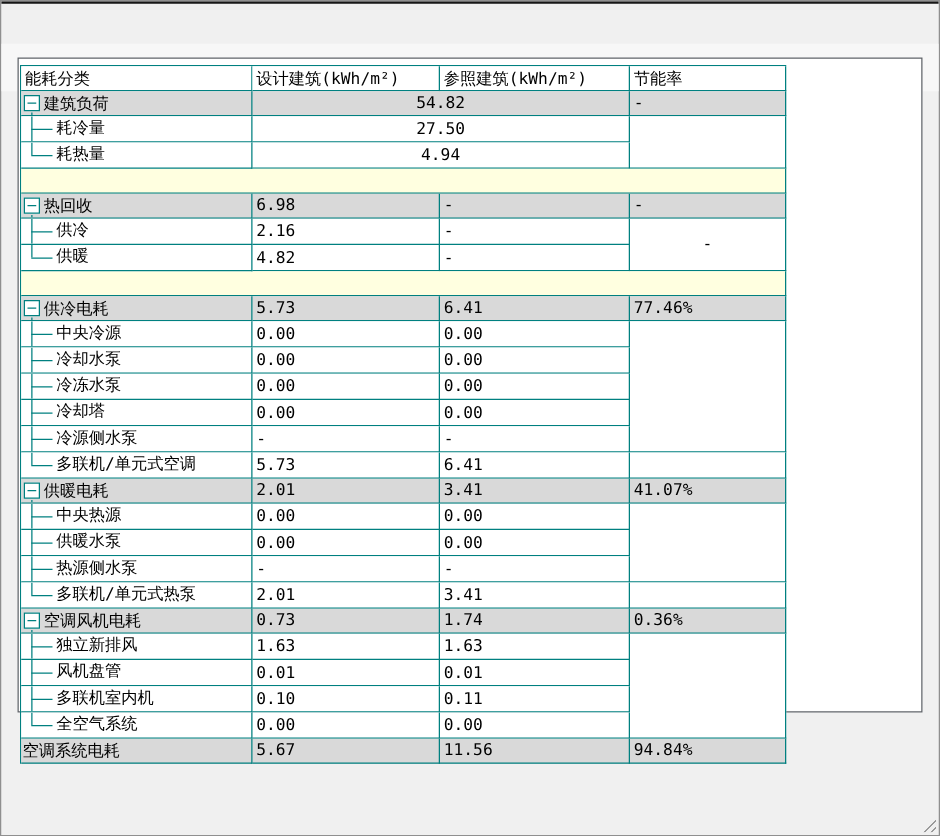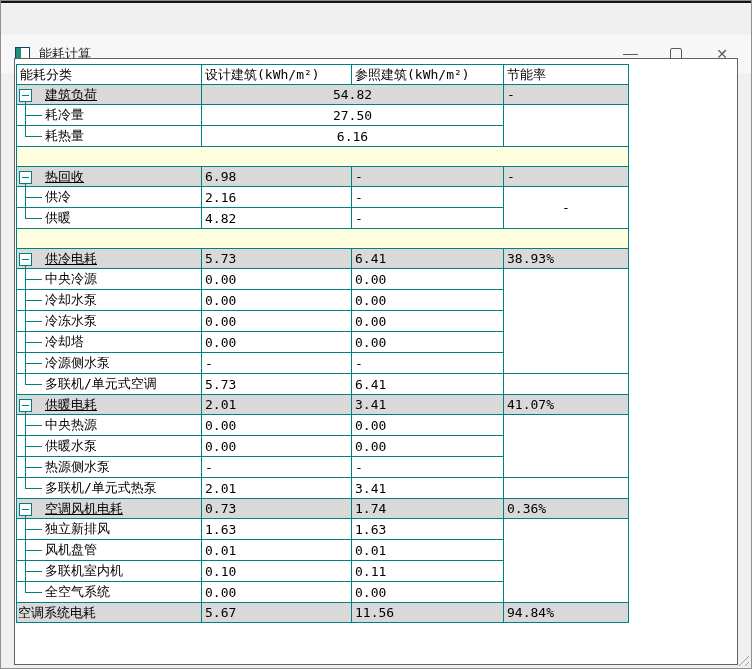--- a/index.html
+++ b/index.html
@@ -20,21 +20,21 @@
     flex:0 0 auto;
   }
   .wtitle { margin-left:9px; font-size:13px; color:#1f1f1f; }
   .controls { position:absolute; right:6px; top:0; height:38px; display:flex; }
   .ctrl { width:46px; height:38px; display:flex; align-items:center; justify-content:center; }
   .min-glyph { display:block; width:15px; height:0; border-top:1px solid #5a5a5a; }
   .max-glyph { display:block; width:12px; height:12px; box-sizing:border-box; border:1px solid #5a5a5a; border-radius:2px; }
   .close-glyph { font-size:14px; color:#5a5a5a; line-height:1; }
 
   .client {
-    position:absolute; left:13px; top:57px; width:724px; height:607px;
+    position:absolute; left:13px; top:45px; width:724px; height:524px;
     box-sizing:border-box; background:#ffffff; border:1px solid var(--panel_border,#5f6368);
   }
 
   #tbl {
     position:absolute; left:1px; top:5px;
     border-collapse:separate; border-spacing:0; table-layout:fixed;
     border-top:1px solid var(--grid,#008080);
     border-left:1px solid var(--grid,#008080);
     font-family:"DejaVu Sans Mono","DejaVu Sans",monospace;
     font-size:13px; color:#000;
@@ -55,21 +55,21 @@
   td.c1 { position:relative; }
   .toggle {
     display:inline-block; width:13px; height:13px; box-sizing:border-box;
     border:1px solid var(--grid,#008080); background:#fff;
     position:relative; vertical-align:middle; margin-left:2px;
   }
   .toggle::after {
     content:""; position:absolute; left:2px; right:2px; top:5px;
     border-top:1px solid var(--grid,#008080);
   }
-  .plbl { margin-left:13px;text-decoration:underline; }
+  .plbl { margin-left:3px; }
   .tlbl { margin-left:1px; }
   .stub { position:absolute; left:8px; top:17px; bottom:0; width:0; border-left:1px solid var(--grid,#008080); }
   .tree { position:relative; height:20px; line-height:20px; padding-left:28px; }
   .branch { position:absolute; left:8px; top:0; width:17px; height:20px; }
   .branch::before { content:""; position:absolute; left:0; top:0; bottom:0; border-left:1px solid var(--grid,#008080); }
   .branch.last::before { bottom:50%; }
   .branch::after { content:""; position:absolute; left:0; right:0; top:50%; border-top:1px solid var(--grid,#008080); }
 
   .grip {
     position:absolute; right:2px; bottom:2px; width:13px; height:13px;
@@ -125,21 +125,21 @@
             <td class="c1">
               <div class="tree"><span class="branch"></span><span>耗冷量</span></div>
             </td>
             <td colspan="2" class="tc">27.50</td>
             <td rowspan="2" class="tc"></td>
           </tr>
           <tr class="childlast">
             <td class="c1">
               <div class="tree"><span class="branch last"></span><span>耗热量</span></div>
             </td>
-            <td colspan="2" class="tc">6.16</td>
+            <td colspan="2" class="tc">4.94</td>
           </tr>
           <tr class="sep">
             <td colspan="4" class="sep"></td>
           </tr>
           <tr class="group">
             <td class="c1"><span class="toggle"></span><span class="plbl">热回收</span><i class="stub"></i></td>
             <td class="tl">6.98</td>
             <td class="tl">-</td>
             <td class="tl">-</td>
           </tr>
@@ -158,21 +158,21 @@
             <td class="tl">4.82</td>
             <td class="tl">-</td>
           </tr>
           <tr class="sep">
             <td colspan="4" class="sep"></td>
           </tr>
           <tr class="group">
             <td class="c1"><span class="toggle"></span><span class="plbl">供冷电耗</span><i class="stub"></i></td>
             <td class="tl">5.73</td>
             <td class="tl">6.41</td>
-            <td class="tl">38.93%</td>
+            <td class="tl">77.46%</td>
           </tr>
           <tr class="child">
             <td class="c1">
               <div class="tree"><span class="branch"></span><span>中央冷源</span></div>
             </td>
             <td class="tl">0.00</td>
             <td class="tl">0.00</td>
             <td rowspan="5" class="tl"></td>
           </tr>
           <tr class="child">

